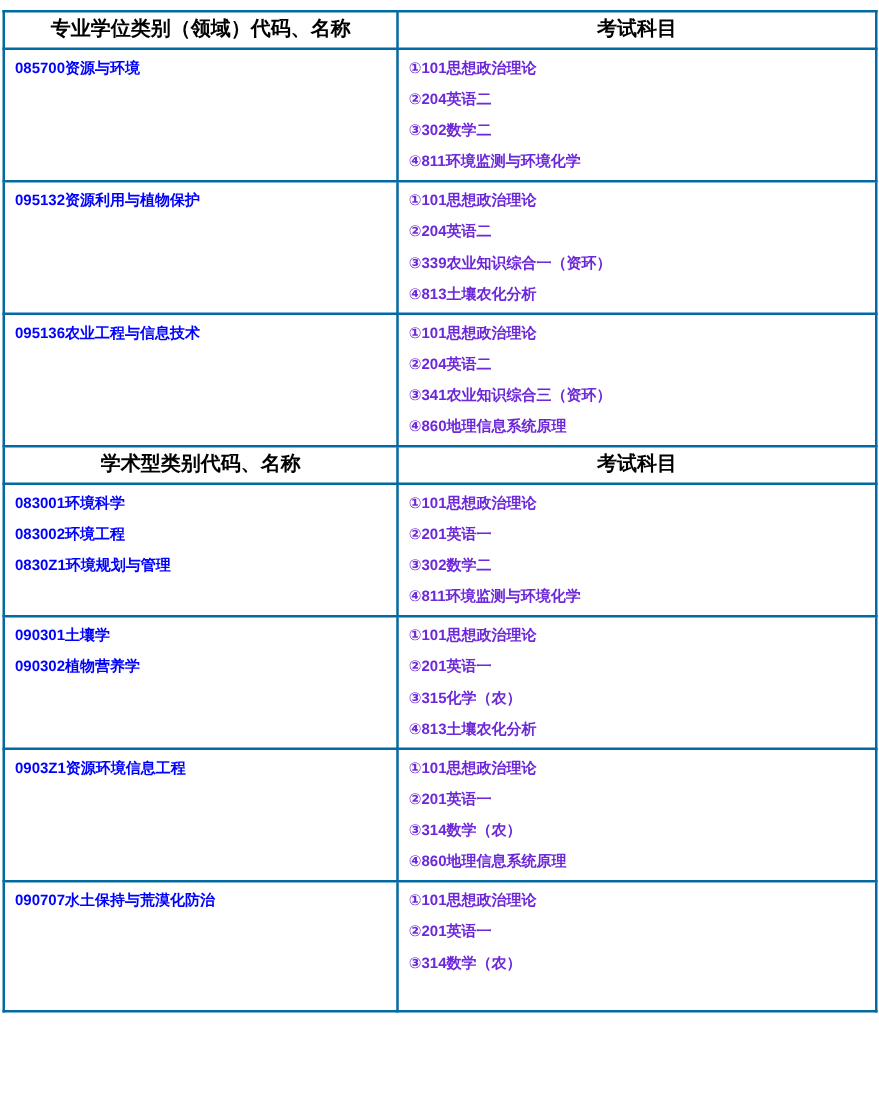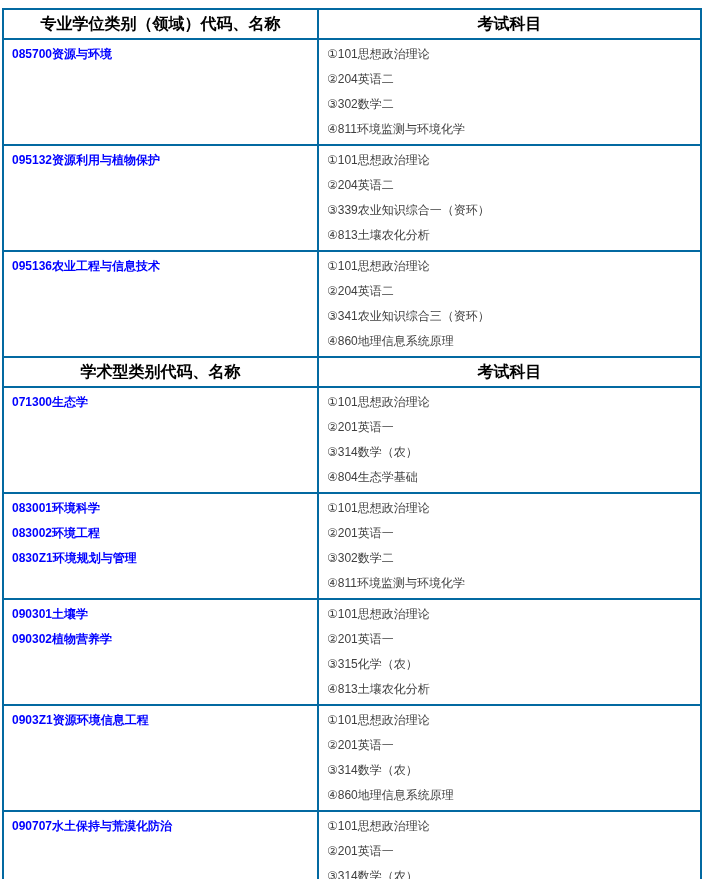--- a/index.html
+++ b/index.html
@@ -38,22 +38,22 @@
     vertical-align: top;
     font-size: 12px;
     padding: 2px 8px;
     line-height: 25px;
   }
   td.programs {
     color: #0000ff;
     font-weight: bold;
   }
   td.subjects {
-    color: #404040;
-    font-weight: normal;
+    color: #6d28d9;
+    font-weight: bold;
   }
   td.programs div, td.subjects div {
     white-space: nowrap;
     overflow: hidden;
   }
   
   tr[data-name="table-row"] td { height: 104px; }
 </style>
 </head>
 <body>
@@ -101,31 +101,20 @@
             <div data-name="subject-line">③341农业知识综合三（资环）</div>
             <div data-name="subject-line">④860地理信息系统原理</div>
           </td>
         </tr>
         <tr data-name="section-header-row">
           <th data-name="program-column-header">学术型类别代码、名称</th>
           <th data-name="subjects-column-header">考试科目</th>
         </tr>
         <tr data-name="table-row">
           <td class="programs" data-name="program-cell">
-            <div data-name="program-name">071300生态学</div>
-          </td>
-          <td class="subjects" data-name="subjects-cell">
-            <div data-name="subject-line">①101思想政治理论</div>
-            <div data-name="subject-line">②201英语一</div>
-            <div data-name="subject-line">③314数学（农）</div>
-            <div data-name="subject-line">④804生态学基础</div>
-          </td>
-        </tr>
-        <tr data-name="table-row">
-          <td class="programs" data-name="program-cell">
             <div data-name="program-name">083001环境科学</div>
             <div data-name="program-name">083002环境工程</div>
             <div data-name="program-name">0830Z1环境规划与管理</div>
           </td>
           <td class="subjects" data-name="subjects-cell">
             <div data-name="subject-line">①101思想政治理论</div>
             <div data-name="subject-line">②201英语一</div>
             <div data-name="subject-line">③302数学二</div>
             <div data-name="subject-line">④811环境监测与环境化学</div>
           </td>

